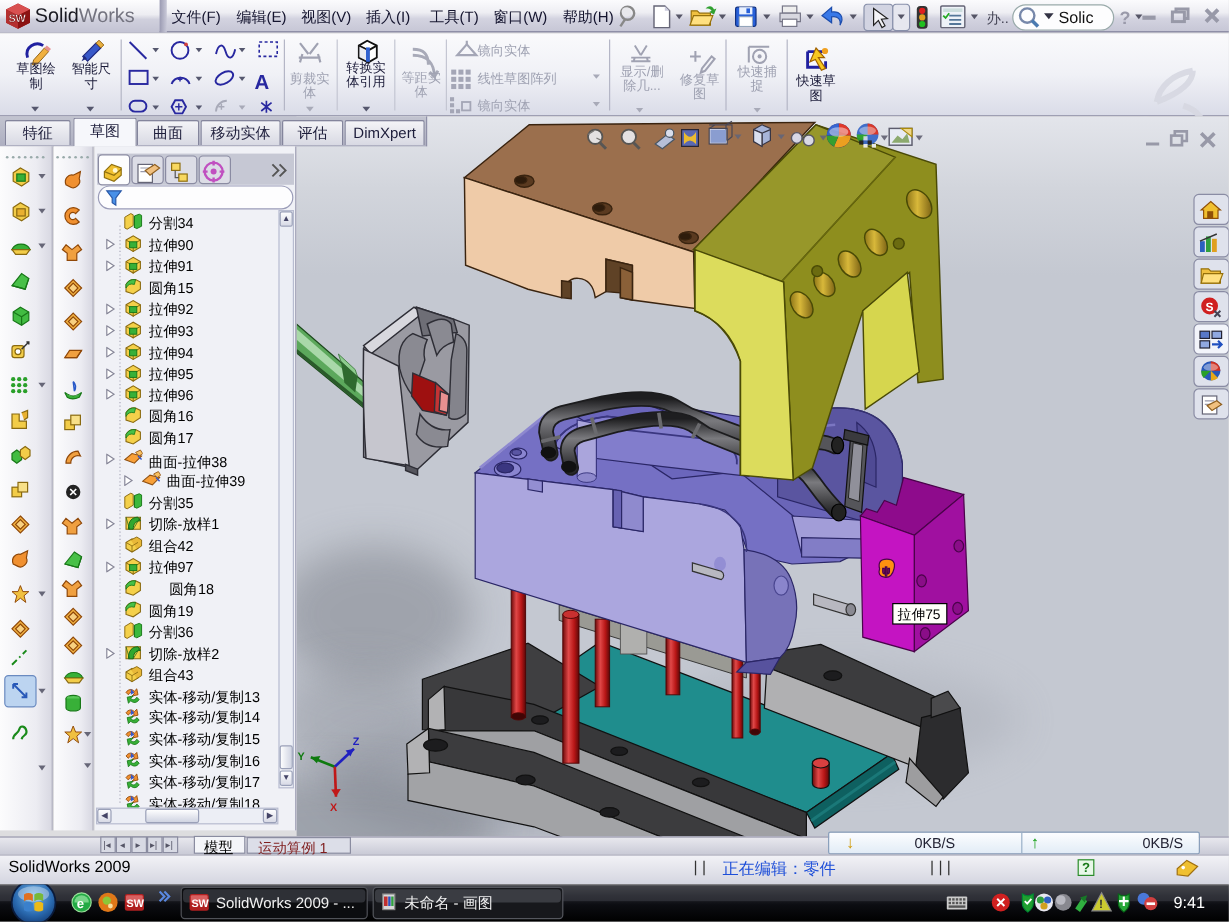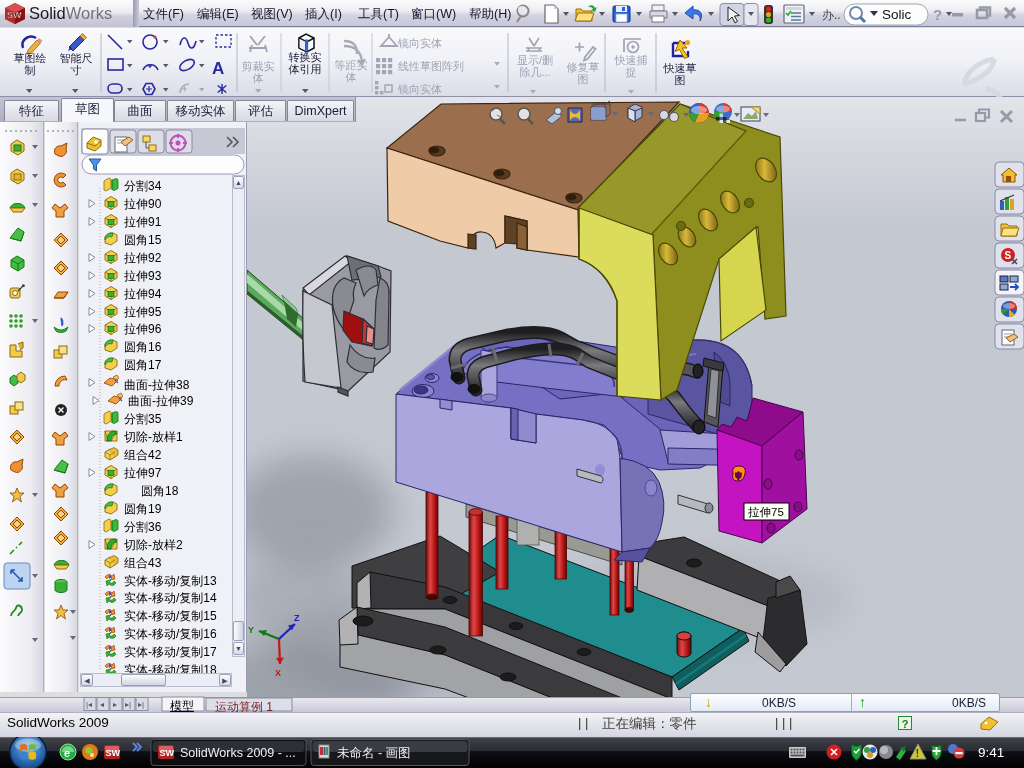--- a/index.html
+++ b/index.html
@@ -964,21 +964,21 @@
         <svg class="abs" style="left:8px;top:5px" width="8" height="9" viewBox="0 0 8 9">
           <path d="M1 0.5 L7 4.5 L1 8.5 z" fill="#fff" stroke="#889" stroke-width="1"></path>
         </svg>
         <svg class="abs" style="left:23px;top:1px" width="16" height="16" viewBox="0 0 16 16">
           <path d="M1 9 l6 -5 8 2 -6 6z" fill="#f8a038" stroke="#905010" stroke-width="0.9"></path>
           <path d="M10 3 l4 -2 2 3 -3 2z" fill="#f8c060" stroke="#905010" stroke-width="0.7"></path>
           <path d="M12 6 l3 3" stroke="#3858c8" stroke-width="1.2"></path>
         </svg>
         <span class="abs" style="left:44px;top:4px">曲面-拉伸38</span>
       </div>
-      <div class="abs trow" style="left:4px;top:214.2px;width:150px">
+      <div class="abs trow" style="left:15px;top:214.2px;width:150px">
         <svg class="abs" style="left:8px;top:5px" width="8" height="9" viewBox="0 0 8 9">
           <path d="M1 0.5 L7 4.5 L1 8.5 z" fill="#fff" stroke="#889" stroke-width="1"></path>
         </svg>
         <svg class="abs" style="left:23px;top:1px" width="16" height="16" viewBox="0 0 16 16">
           <path d="M1 9 l6 -5 8 2 -6 6z" fill="#f8a038" stroke="#905010" stroke-width="0.9"></path>
           <path d="M10 3 l4 -2 2 3 -3 2z" fill="#f8c060" stroke="#905010" stroke-width="0.7"></path>
           <path d="M12 6 l3 3" stroke="#3858c8" stroke-width="1.2"></path>
         </svg>
         <span class="abs" style="left:44px;top:2px">曲面-拉伸39</span>
       </div>
@@ -1144,21 +1144,21 @@
 
   <div class="abs" style="left:690px;top:693px;width:310px;height:19px;background:linear-gradient(#fcfdff,#e2ecf6);border:1px solid #8aa0bc;border-radius:2px"></div>
   <span class="abs" style="left:705px;top:694px;font-size:14px;color:#d09800;font-weight:bold">↓</span>
   <span class="abs" style="left:762px;top:696px;font-size:12px;color:#223">0KB/S</span>
   <div class="abs" style="left:851px;top:694px;width:1px;height:17px;background:#9ab0c8"></div>
   <span class="abs" style="left:859px;top:694px;font-size:14px;color:#18a018;font-weight:bold">↑</span>
   <span class="abs" style="left:952px;top:696px;font-size:12px;color:#223">0KB/S</span>
   <div class="abs" id="statusbar"></div>
   <span class="abs" style="left:7px;top:715px;font-size:13.5px;color:#000000">SolidWorks 2009</span>
   <span class="abs" style="left:578px;top:715px;font-size:13px;color:#333">| |</span>
-  <span class="abs" style="left:602px;top:715px;font-size:13.5px;color:#404040">正在编辑：零件</span>
+  <span class="abs" style="left:602px;top:715px;font-size:13.5px;color:#1d4ed8">正在编辑：零件</span>
   <span class="abs" style="left:775px;top:715px;font-size:13px;color:#333">| | |</span>
   <div class="abs" style="left:898px;top:716px;width:14px;height:14px;background:#e8f8e8;border:1px solid #2a8a2a;color:#1a7a1a;font-size:11px;font-weight:bold;text-align:center;line-height:14px">?</div>
   <svg class="abs" style="left:978px;top:714px" width="24" height="20" viewBox="0 0 24 20">
       <path d="M3 10 l8 -7 9 5 -8 8 -9 -1z" fill="#f0c030" stroke="#a07010" stroke-width="1"></path>
       <circle cx="8" cy="9" r="1.5" fill="#fff"></circle>
     </svg>
   <div class="abs" id="taskbar"></div>
   <svg class="abs" style="left:0;top:737px" width="1024" height="31" viewBox="0 0 1024 31">
     <rect x="0" y="0" width="1024" height="1" fill="#6a6c72"></rect>
     <rect x="0" y="1" width="1024" height="13" fill="#3a3c44" opacity="0.6"></rect>

